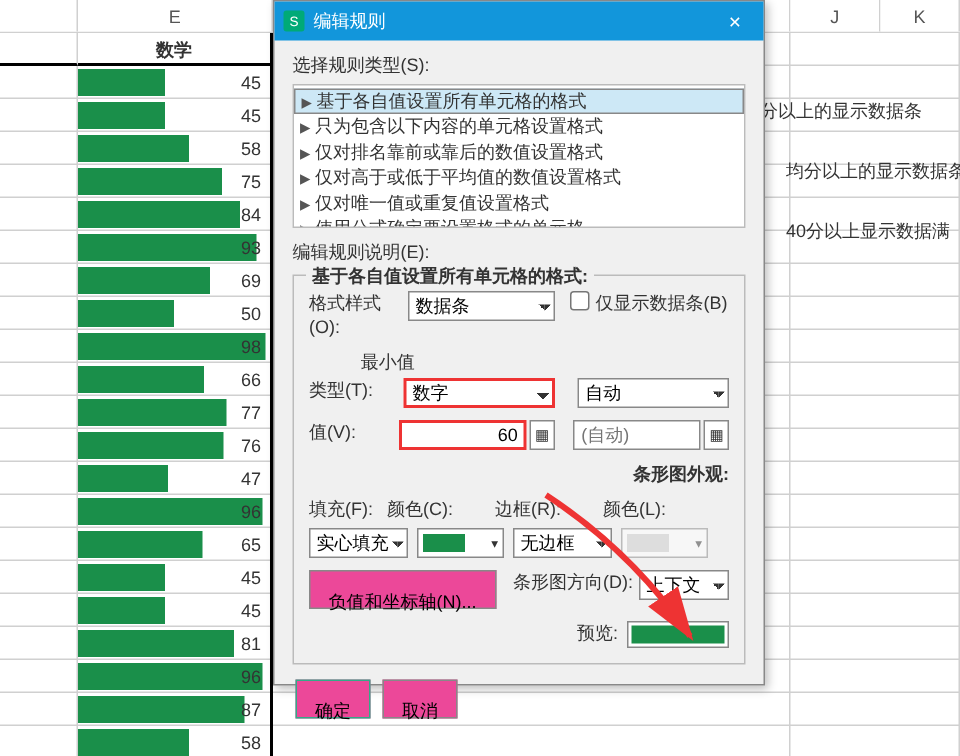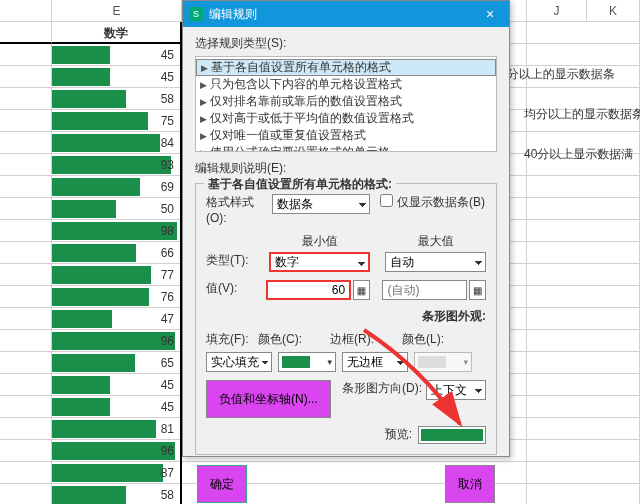--- a/index.html
+++ b/index.html
@@ -38,32 +38,32 @@
   .rulelist .item.sel { background: #cde8f6; }
   .rulelist .tri { width: 10px; color: #555; font-size: 9px; }
   .descwrap { margin-top: 2px; }
   .group { border: 1px solid #bbb; margin-top: 6px; padding: 10px 10px 10px 10px; position: relative; }
   .group-title { position: absolute; top: -8px; left: 8px; background: #f0f0f0; padding: 0 4px; font-weight: bold; font-size: 12px; }
   .frow { display: flex; align-items: flex-start; margin-bottom: 8px; }
   .frow .flab { width: 66px; font-size: 12px; }
   .sel, .inp { height: 20px; border: 1px solid #888; background: #fff; font-size: 12px; padding: 0 4px; }
   .sel { appearance: none; -webkit-appearance: none; background-image: linear-gradient(45deg, transparent 50%, #333 50%), linear-gradient(135deg, #333 50%, transparent 50%); background-position: right 6px top 8px, right 2px top 8px; background-size: 4px 4px, 4px 4px; background-repeat: no-repeat; }
   .chk { margin: 0 4px 0 10px; }
-  .colhead-pair { display: flex; margin-bottom: 2px; }
+  .colhead-pair { display: flex; margin-bottom: 2px; flex-direction: column; }
   .colhead-pair .pad { width: 66px; }
   .colhead-pair .h { width: 105px; text-align: center; font-size: 12px; }
   .colhead-pair .g { width: 16px; }
   .redbox { border: 2px solid #e33 !important; }
   .icon-btn { width: 18px; height: 20px; border: 1px solid #888; background: #fff; margin-left: 2px; display: flex; align-items: center; justify-content: center; font-size: 10px; cursor: pointer; }
   .subhdr { font-weight: bold; font-size: 12px; margin: 4px 0 6px 0; text-align: right; }
   .swatch { width: 58px; height: 20px; border: 1px solid #888; background: #fff; display: inline-flex; align-items: center; padding: 0 3px; }
   .swatch .sw { width: 28px; height: 12px; background: #1a8f4a; }
   .swatch .dd { margin-left: auto; font-size: 9px; }
-  .btn { height: 38px; padding: 0 12px; border: 1px solid #888; background: #d946ef; font-size: 12px; cursor: pointer; }
-  .dlg-foot { display: flex; justify-content: space-between; gap: 8px; padding: 10px 14px; }
+  .btn { height: 20px; padding: 12px 12px; border: 1px solid #888; background: #ec4899; font-size: 12px; cursor: pointer; }
+  .dlg-foot { display: flex; justify-content: flex-start; gap: 8px; padding: 10px 14px; }
   .btn.primary { border: 1px solid #3a8; }
   .preview { width: 68px; height: 18px; border: 1px solid #888; background: #fff; display: inline-flex; align-items: center; padding: 2px; }
   .preview .pb { flex:1; height: 100%; background: #1a8f4a; }
 
   
   .arrow { position: absolute; pointer-events: none; }
   .arrow svg { overflow: visible; }
 
   .disabled-text { color: #701a75; }
 </style>
@@ -264,21 +264,20 @@
           <option>数据条</option>
         </select>
         <input type="checkbox" class="chk" style="">
         <span>仅显示数据条(B)</span>
       </div>
 
       <div class="colhead-pair">
         <span class="pad"></span>
         <span class="h">最小值</span>
         <span class="g"></span>
-        <span class="h">最大值</span>
       </div>
 
       <div class="frow">
         <span class="flab">类型(T):</span>
         <select class="sel redbox" style="width:105px">
           <option>数字</option>
         </select>
         <span style="width:16px"></span>
         <select class="sel" style="width:105px">
           <option>自动</option>

